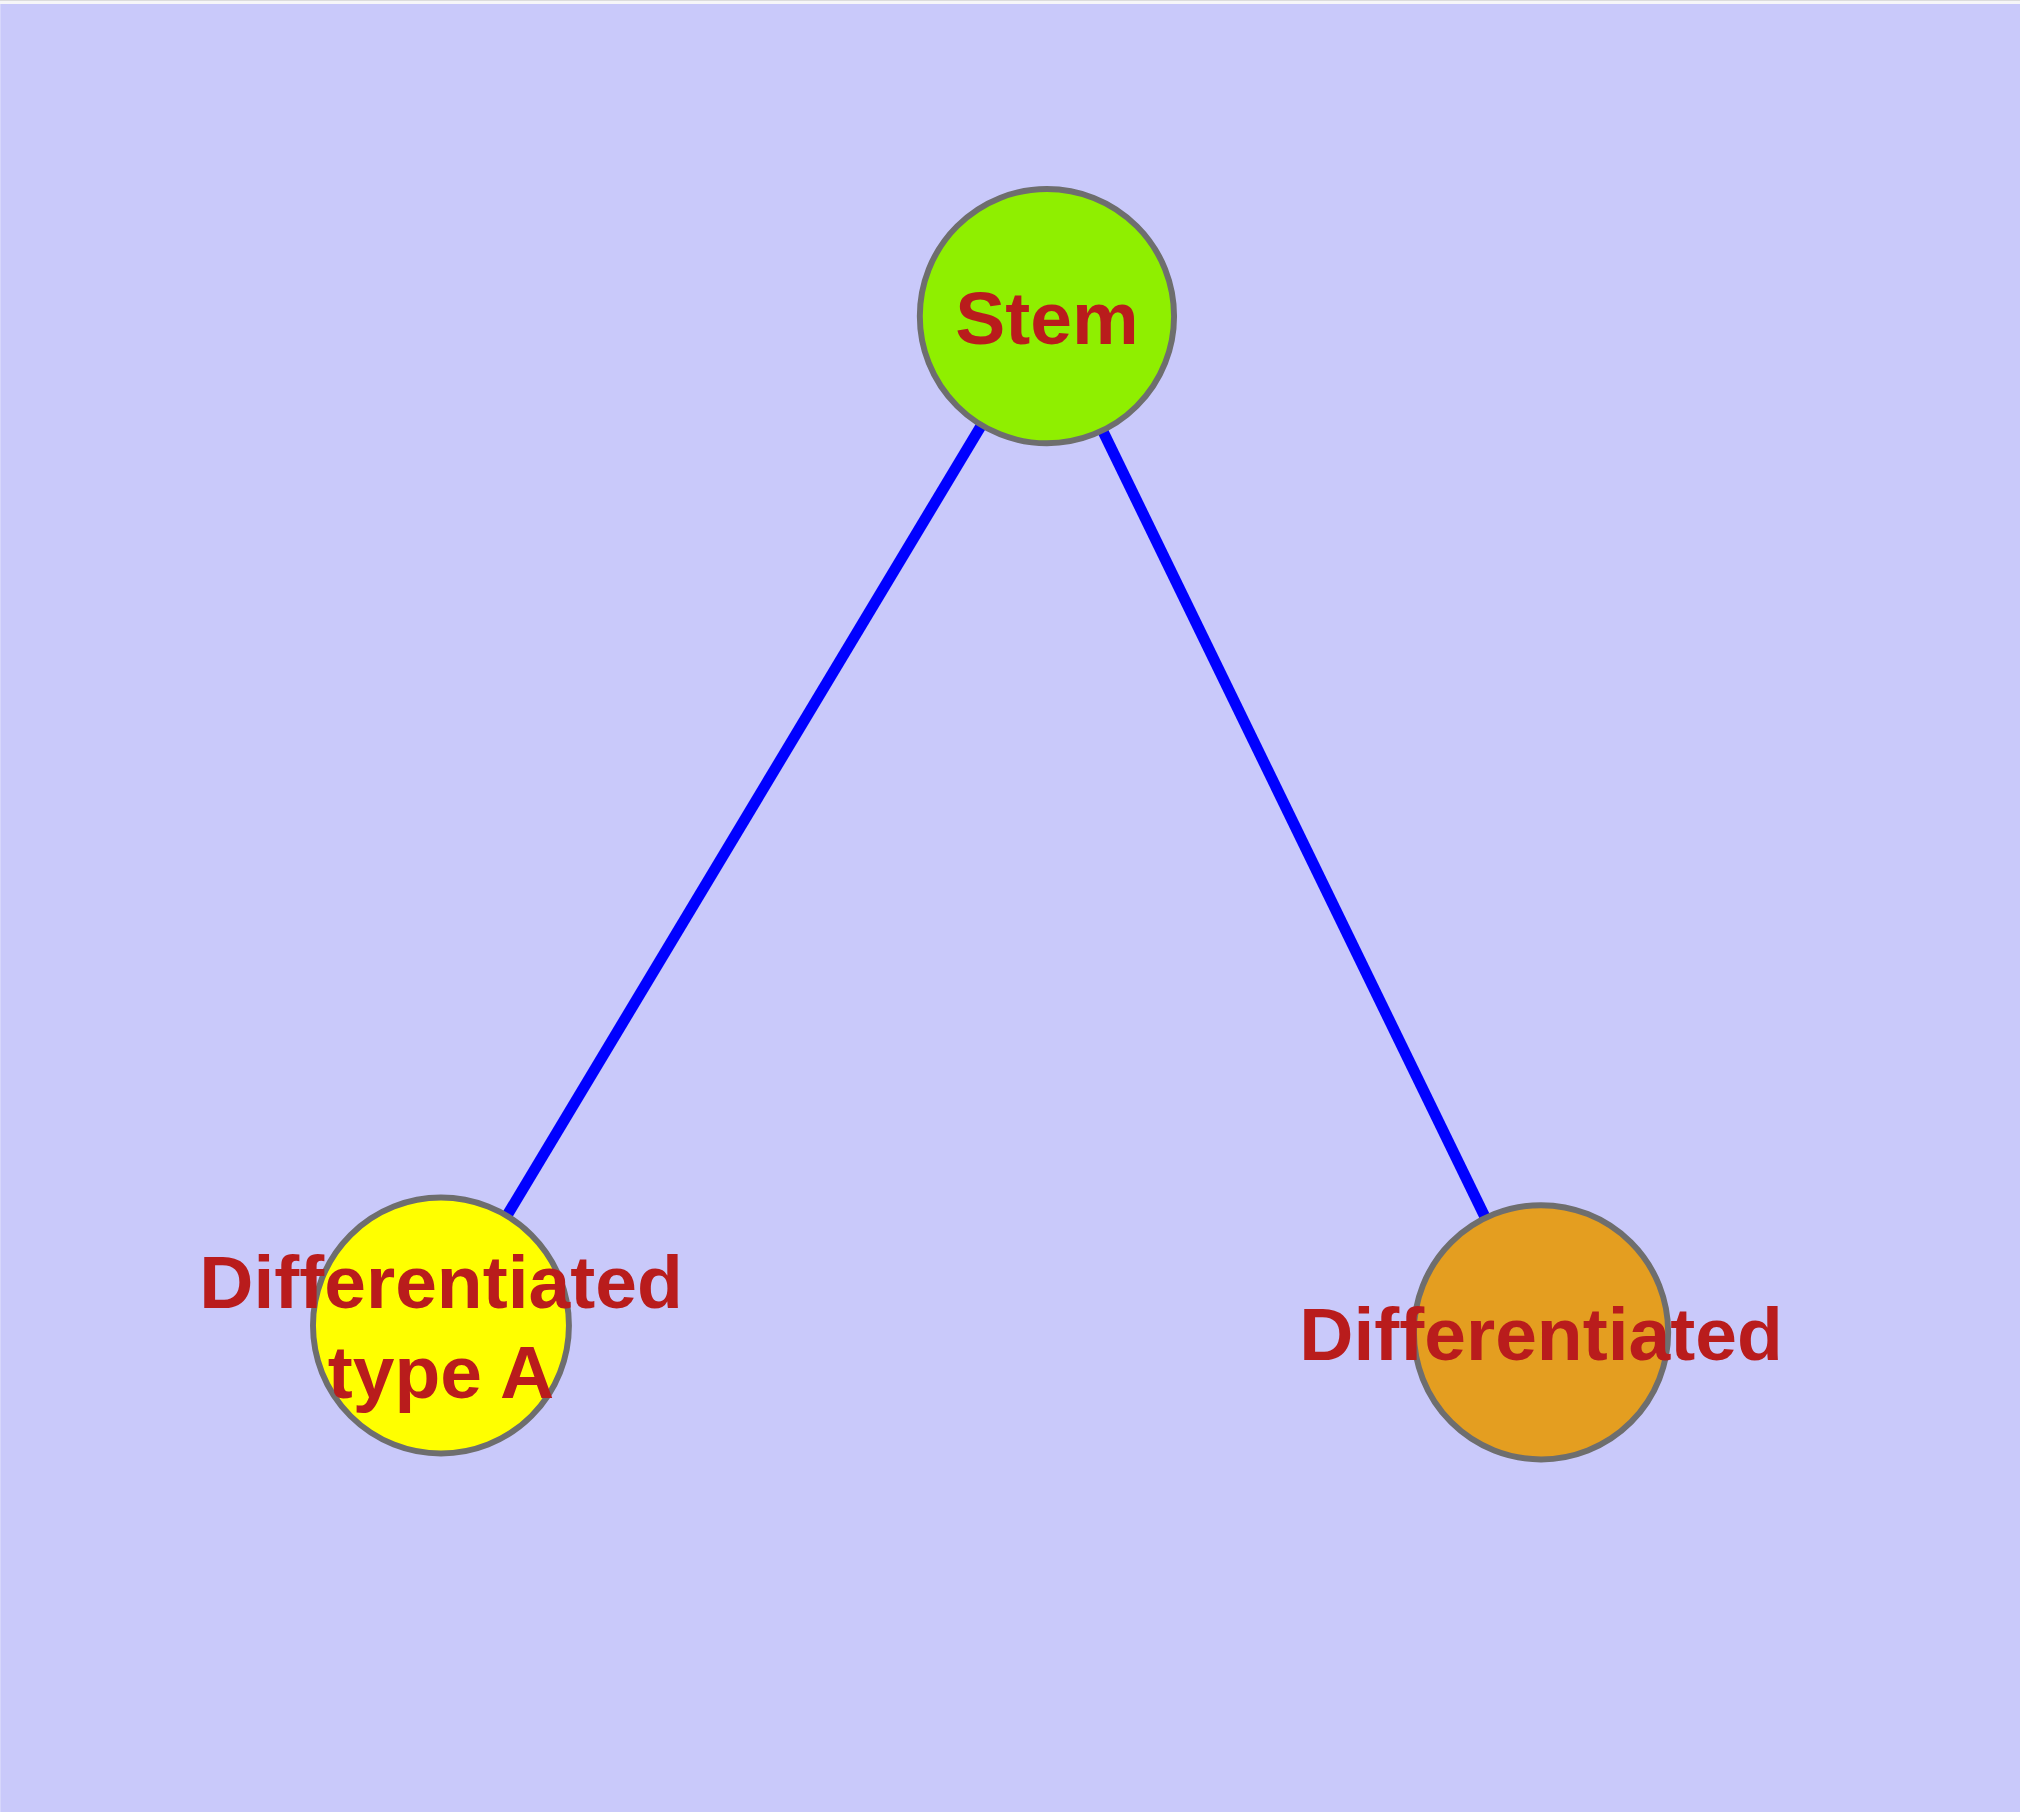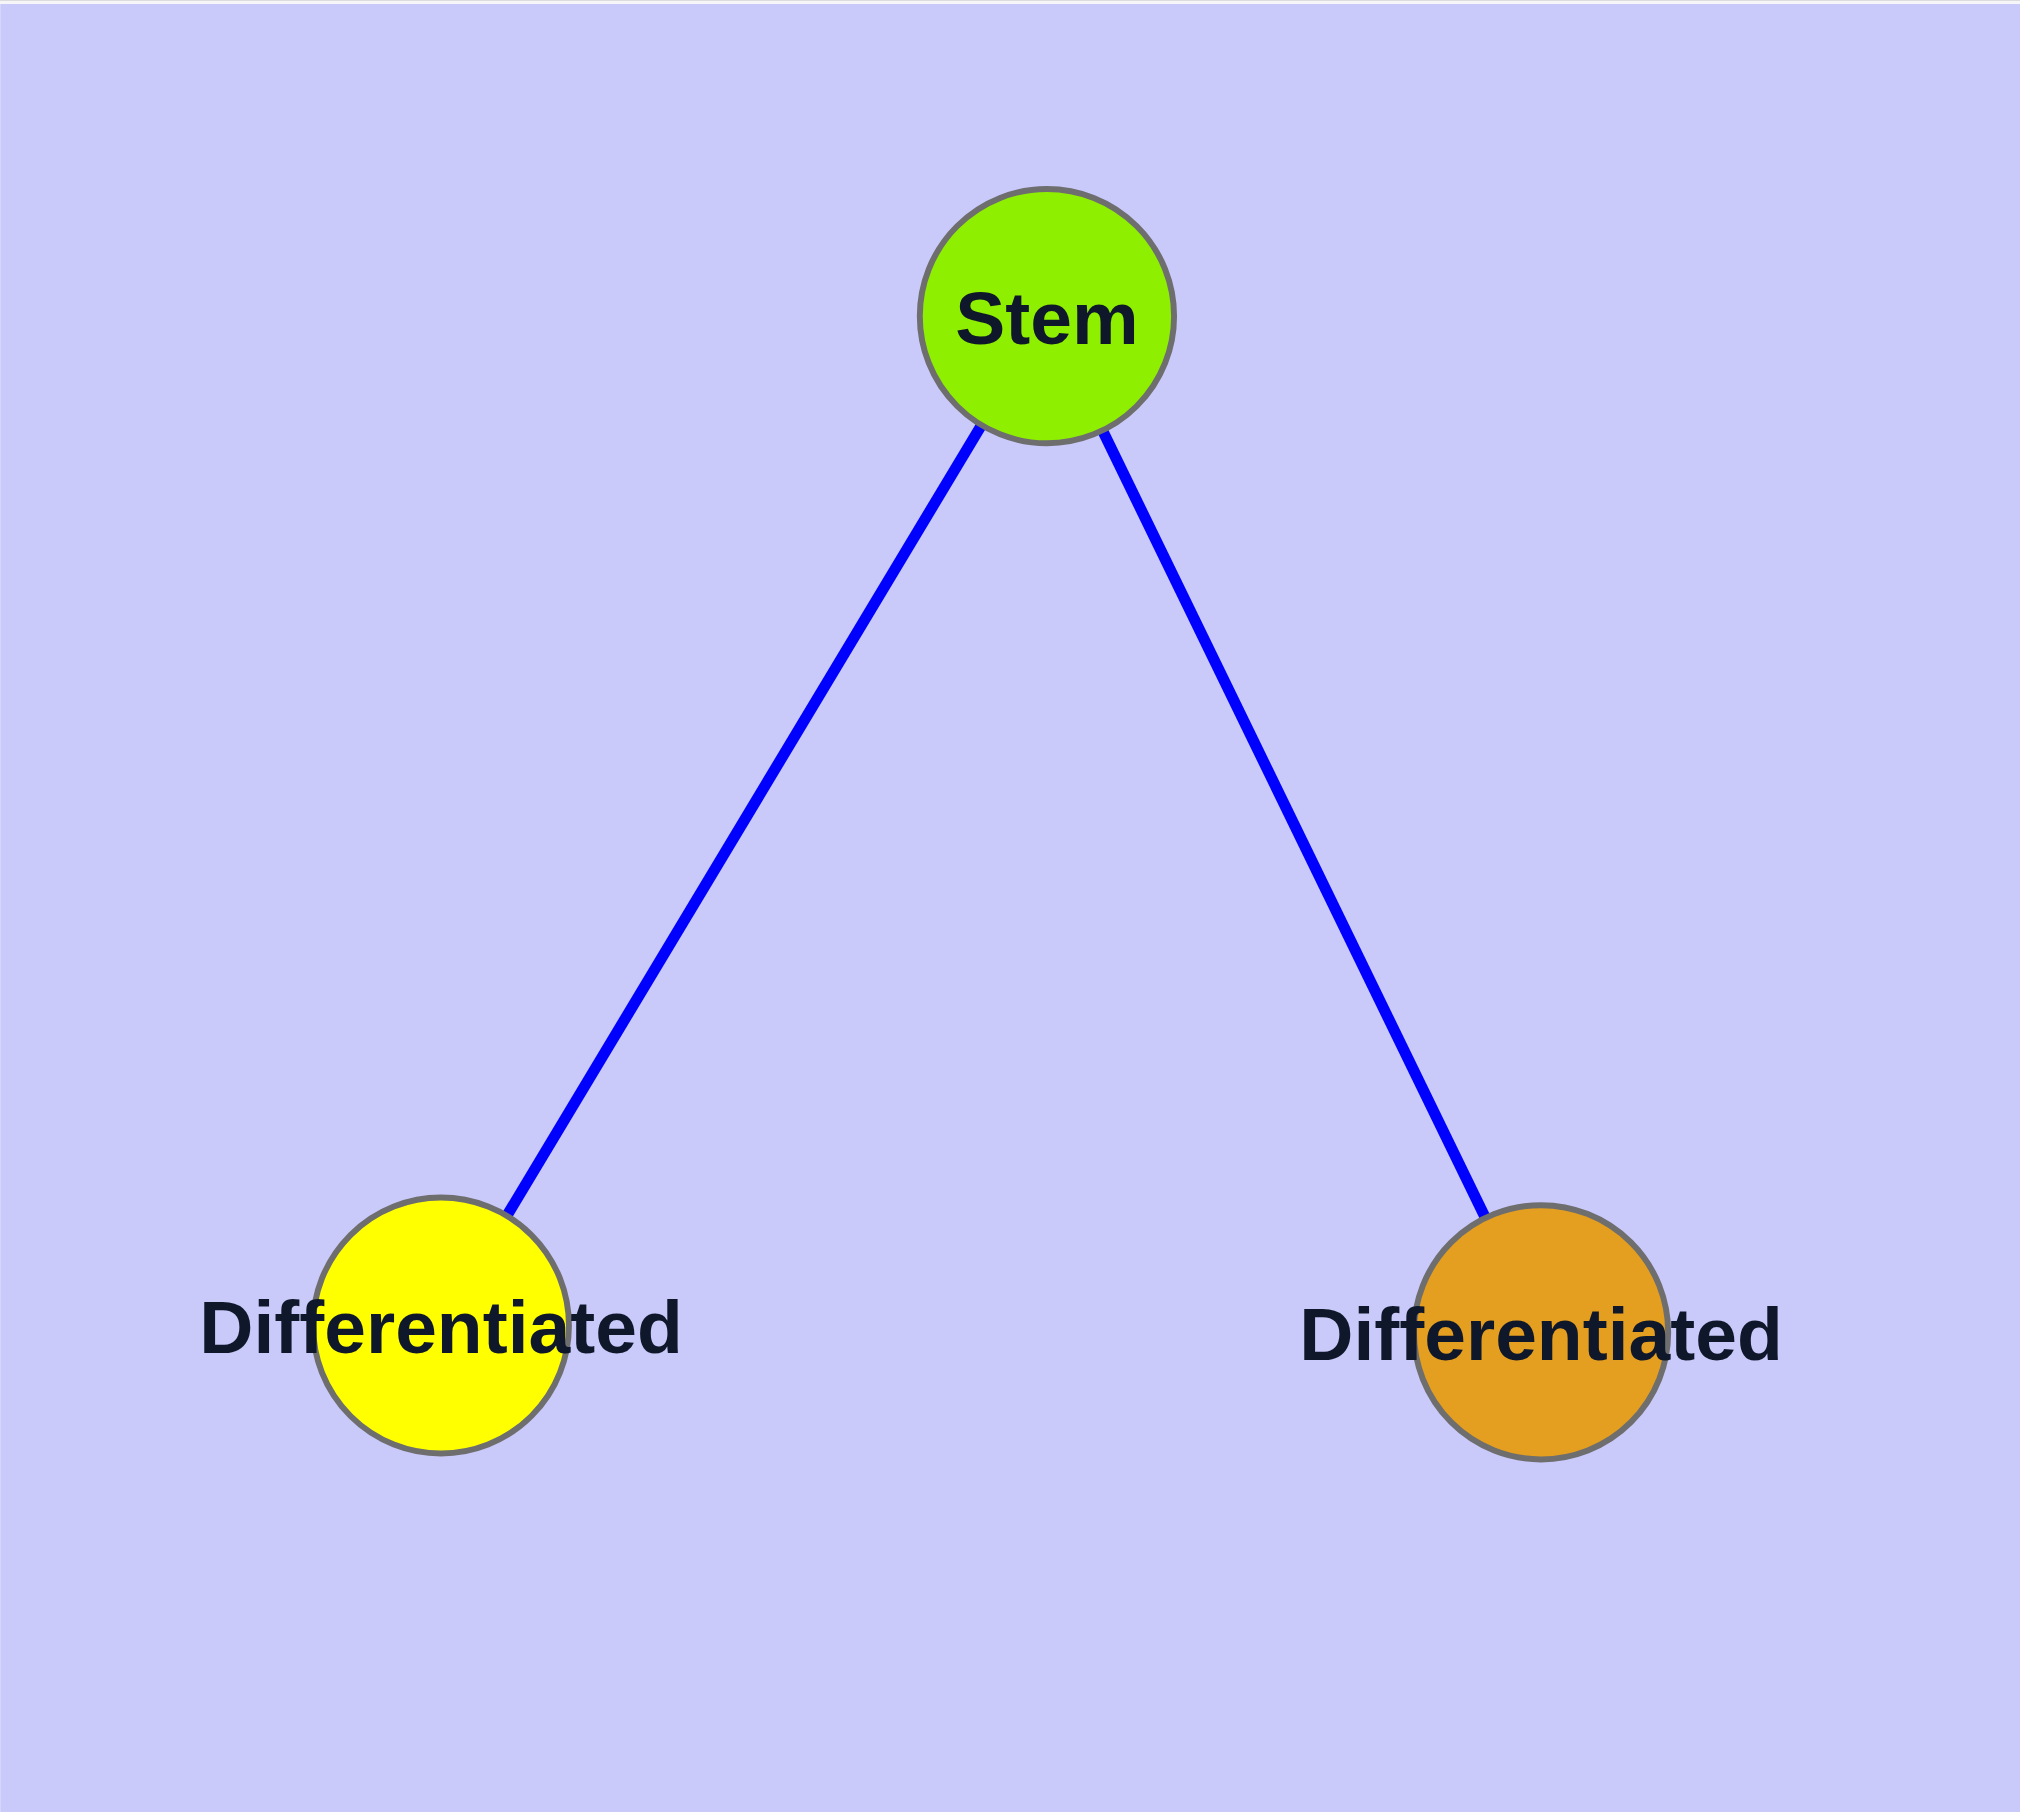--- a/index.html
+++ b/index.html
@@ -19,21 +19,21 @@
     left: 0;
     top: 0;
     width: 2021px;
     height: 1812px;
     display: block;
   }
   .node-label {
     position: absolute;
     transform: translate(-50%, -50%);
     text-align: center;
-    color: #0f172a;
+    color: #b91c1c;
     font-weight: bold;
     font-size: 75px;
     line-height: 90px;
     white-space: nowrap;
     letter-spacing: 0;
   }
   .node-label .label-line {
     display: block;
   }
   .top-strip {
@@ -63,20 +63,21 @@
     <circle cx="520" cy="1564" r="151" fill="#FFFF00" stroke="#6E6E6E" stroke-width="7"></circle>
     <circle cx="1818" cy="1572" r="150" fill="#E49E20" stroke="#6E6E6E" stroke-width="7"></circle>
   </svg>
 
   <div class="node-label" style="left: 1047px; top: 318px;">
     <span class="label-line">Stem</span>
   </div>
 
   <div class="node-label" style="left: 441px; top: 1327px;">
     <span class="label-line">Differentiated</span>
+    <span class="label-line">type A</span>
   </div>
 
   <div class="node-label" style="left: 1541px; top: 1334px;">
     <span class="label-line">Differentiated</span>
   </div>
 
   <div class="top-strip"></div>
 
 </div>
 

